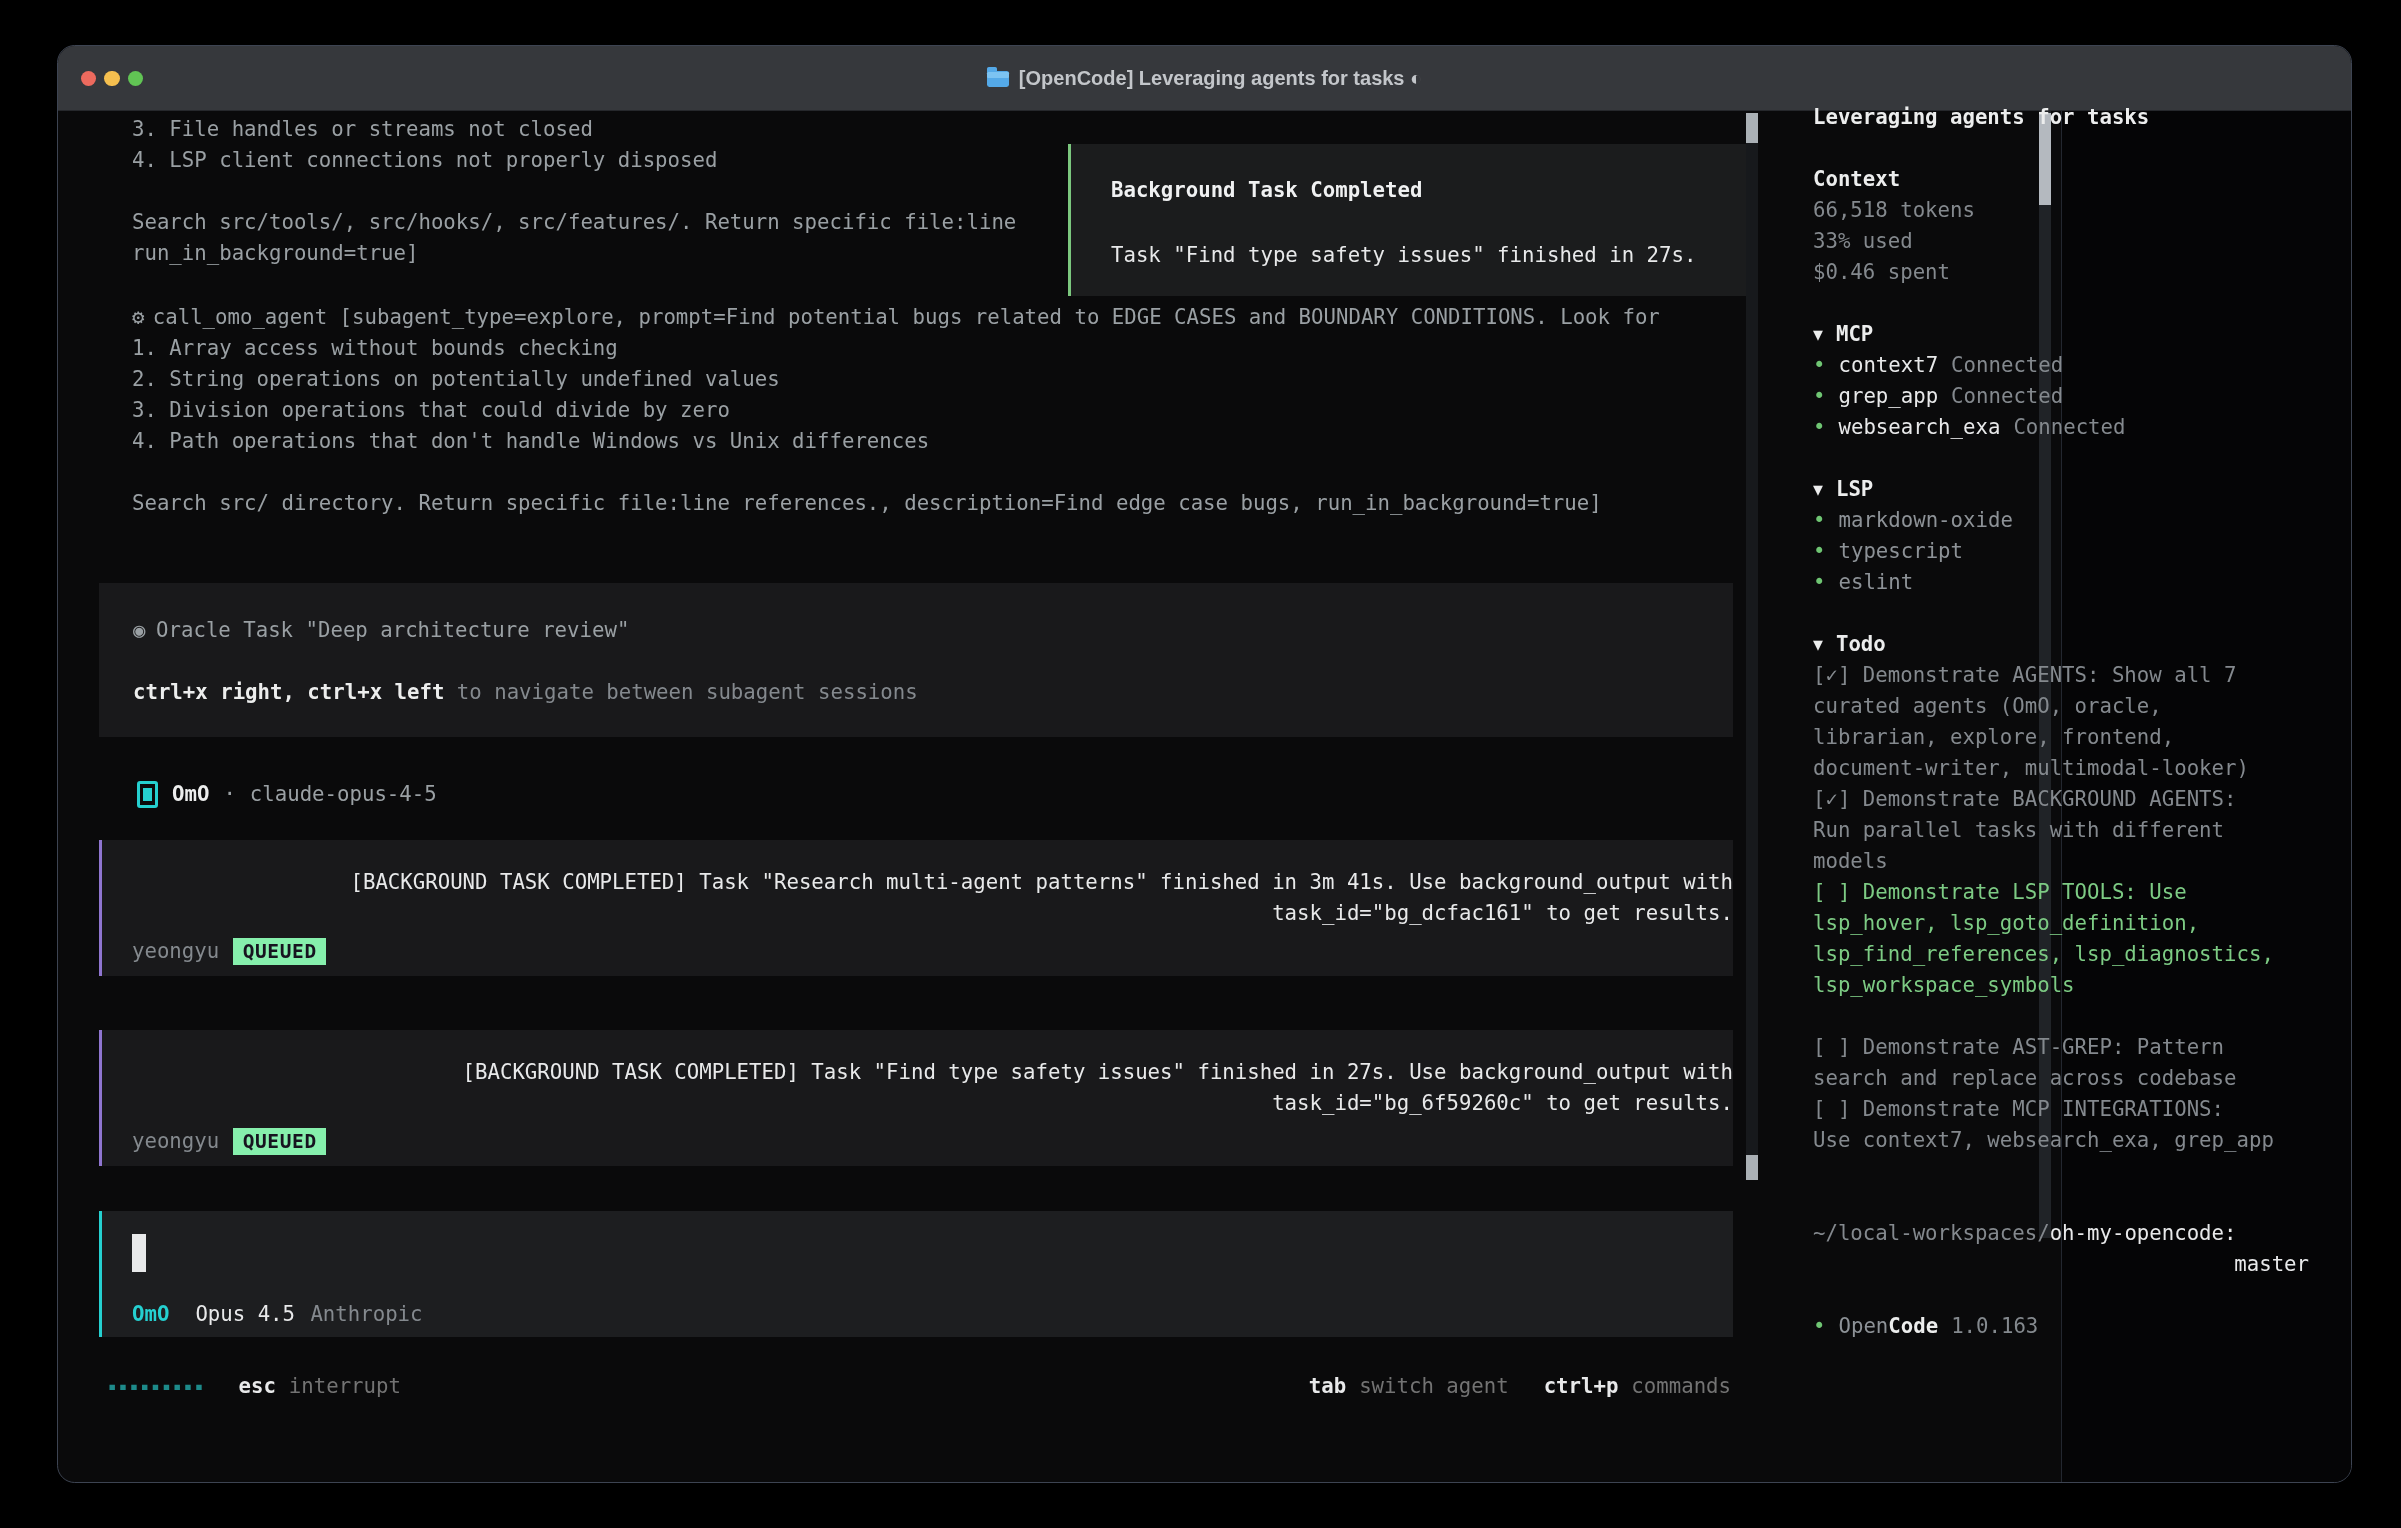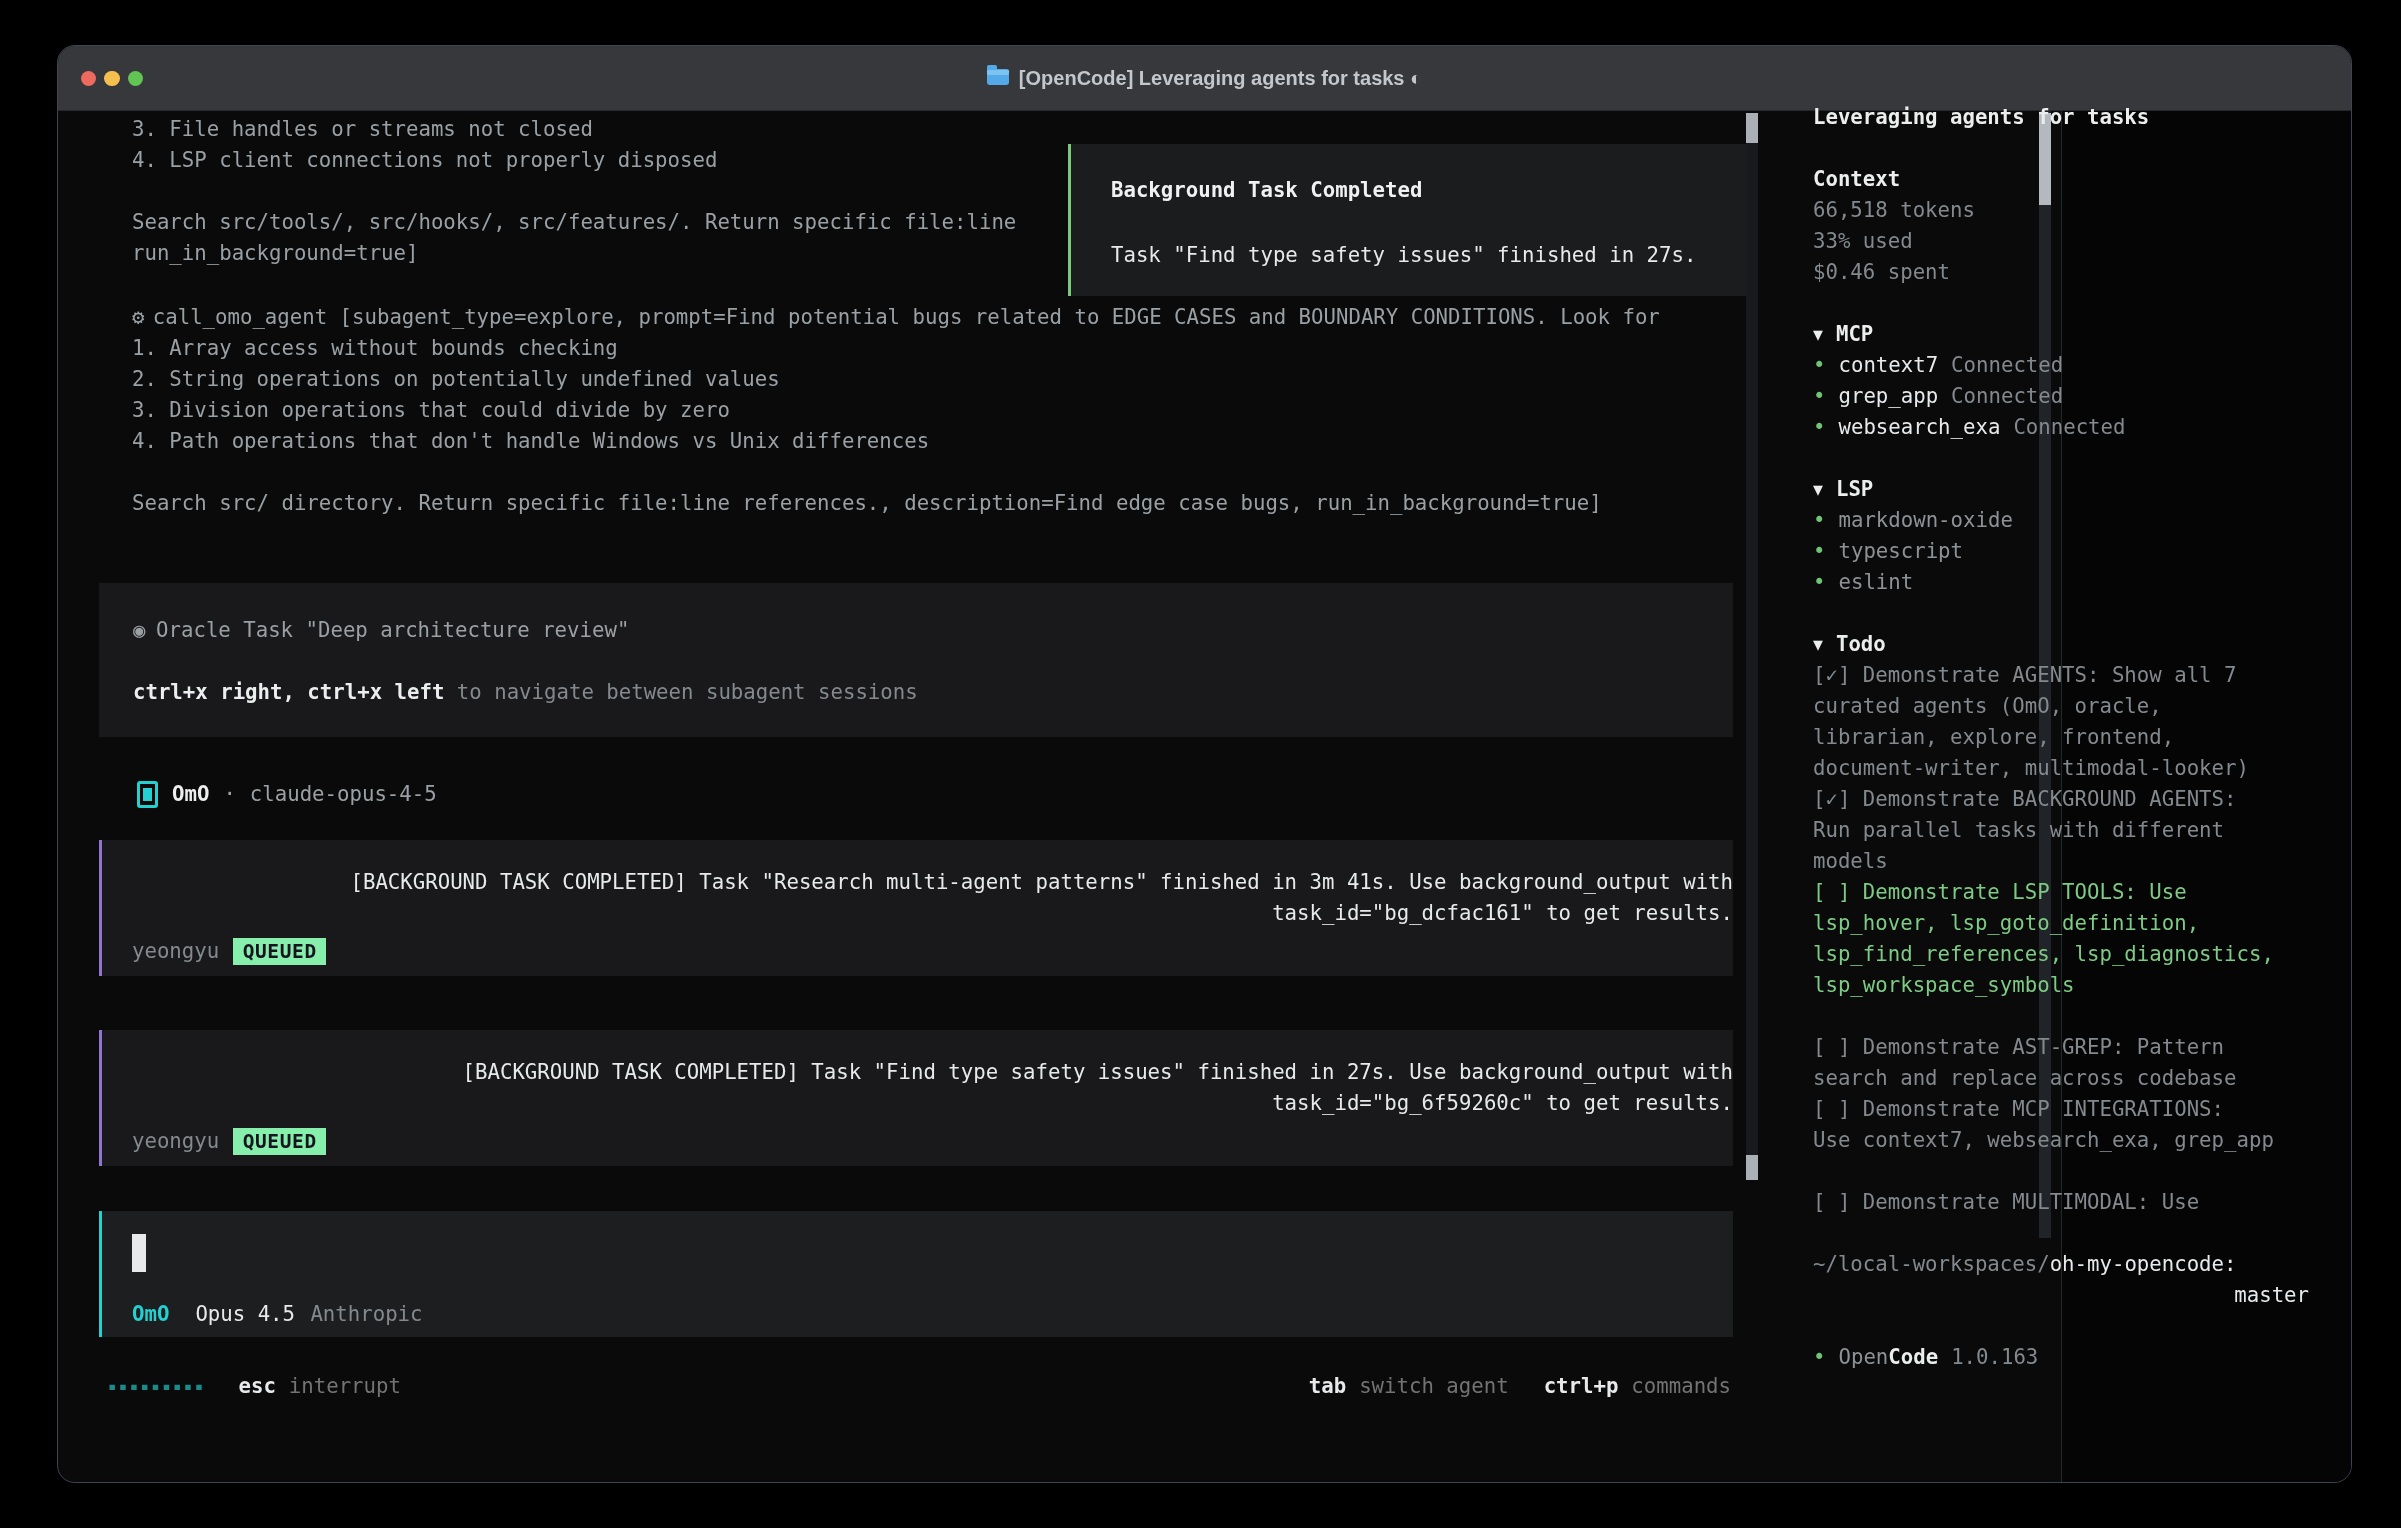--- a/index.html
+++ b/index.html
@@ -14,21 +14,21 @@
   .titlebar {
     position:absolute; left:0; top:0; right:0; height:65px;
     background:#36383c; border-bottom:1.2px solid #26282c;
     display:flex; align-items:center; justify-content:center;
   }
   .lights { position:absolute; left:22.5px; top:0; height:65px; display:flex; align-items:center; gap:8.3px; }
   .light { width:15.4px; height:15.4px; border-radius:50%; display:inline-block; }
   .light.red { background:#ed6a5e; }
   .light.yellow { background:#f5bf4f; }
   .light.green { background:#61c454; }
-  .titlewrap { display:flex; align-items:flex-start; gap:9.5px; }
+  .titlewrap { display:flex; align-items:center; gap:9.5px; }
   .folder { position:relative; width:22.5px; height:16px; background:#54a9e8; border-radius:2.4px; margin-top:2.4px; }
   .folder::before { content:""; position:absolute; left:0; top:-4.1px; width:10px; height:5.3px; background:#54a9e8; border-radius:1.8px 1.8px 0 0; }
   .folder::after { content:""; position:absolute; left:0; top:1.2px; right:0; height:5.3px; background:#7cc3f2; border-radius:1.2px; }
   .titletext { font-family:"Liberation Sans","DejaVu Sans",sans-serif; font-weight:bold; font-size:20px; color:#c3c6ca; }
 
   
   .mono { font-size:20.7px; line-height:31px; }
   .ml { white-space:pre-line; }
   .gray { color:#9aa0a4; }
   .dim { color:#84898e; }
@@ -280,21 +280,20 @@
     <div class="green ml">[ ] Demonstrate LSP TOOLS: Use
 lsp_hover, lsp_goto_definition,
 lsp_find_references, lsp_diagnostics,
  lsp_workspace_symbols</div>
     <div class="sp"></div>
     <div class="dim ml">[ ] Demonstrate AST-GREP: Pattern
 search and replace across codebase
 [ ] Demonstrate MCP INTEGRATIONS:
 Use context7, websearch_exa, grep_app</div>
     <div class="sp"></div>
-    <div class="dim ml">[ ] Demonstrate MULTIMODAL: Use</div>
     <div class="sp"></div>
 
     <div class="path1">
       <span class="dim">~/local-workspaces/</span><span class="white">oh-my-opencode:</span>
     </div>
     <div class="white">master</div>
     <div class="sp"></div>
 
     <div class="brow">
       <span class="bullet">•</span>

